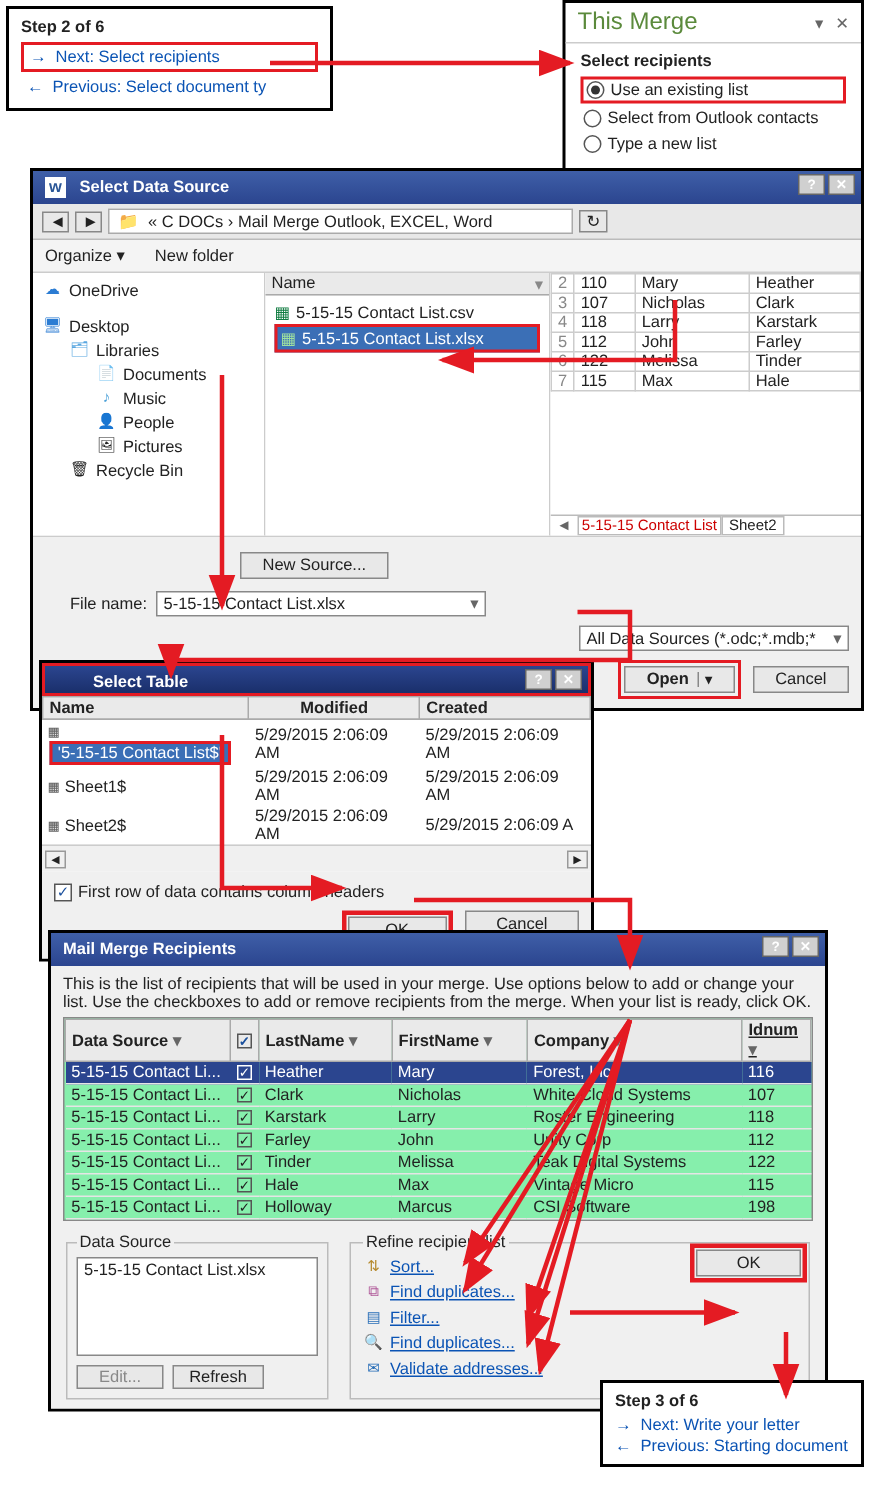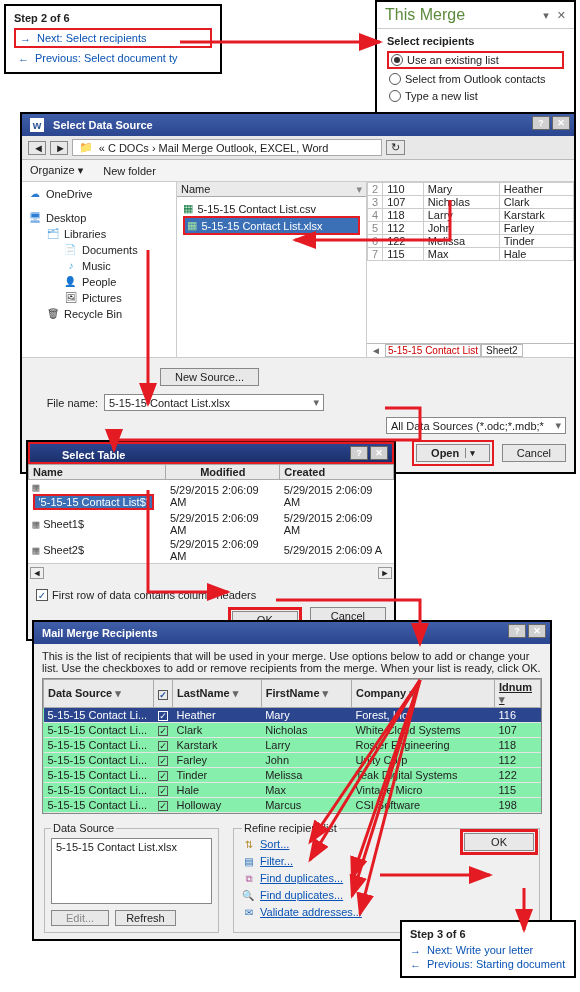--- a/index.html
+++ b/index.html
@@ -372,22 +372,22 @@
         </div>
         <div style="display:flex;gap:6px;margin-top:6px;">
           <span class="btn" style="color:#888;padding:1px 14px;">Edit...</span>
           <span class="btn" style="padding:1px 10px;">Refresh</span>
         </div>
       </fieldset>
       <fieldset style="border:1px solid #bbb; flex:1; padding:4px 8px 6px;">
         <legend>Refine recipient list</legend>
         <div style="display:flex;flex-direction:column;gap:3px;">
           <div><span class="icon" style="color:#b58a2e;">⇅</span><a class="linky">Sort...</a></div>
+          <div><span class="icon" style="color:#b05a9a;">⧉</span><a class="linky">Find duplicates...</a></div>
           <div><span class="icon" style="color:#2a6fb8;">▤</span><a class="linky">Filter...</a></div>
-          <div><span class="icon" style="color:#b05a9a;">⧉</span><a class="linky">Find duplicates...</a></div>
           <div><span class="icon" style="color:#2a6fb8;">🔍</span><a class="linky">Find duplicates...</a></div>
           <div><span class="icon" style="color:#2a6fb8;">✉</span><a class="linky">Validate addresses...</a></div>
         </div>
       </fieldset>
     </div>
     <div style="position:absolute; right:12px; bottom:84px;">
       <span class="redbox-thick" style="display:inline-block;padding:1px;"><span class="btn" style="padding:2px 26px;">OK</span></span>
     </div>
   </div>
 </div>

